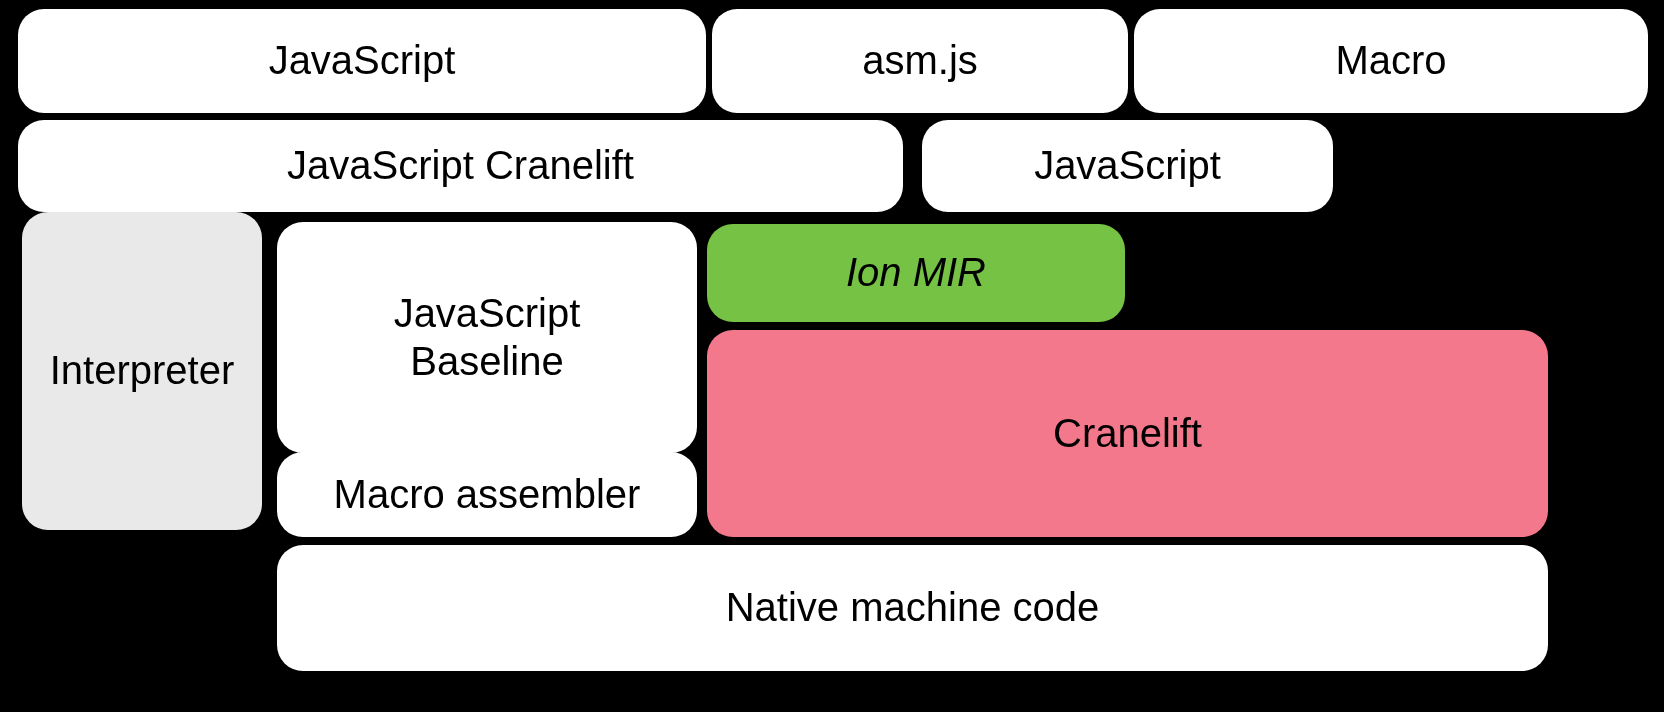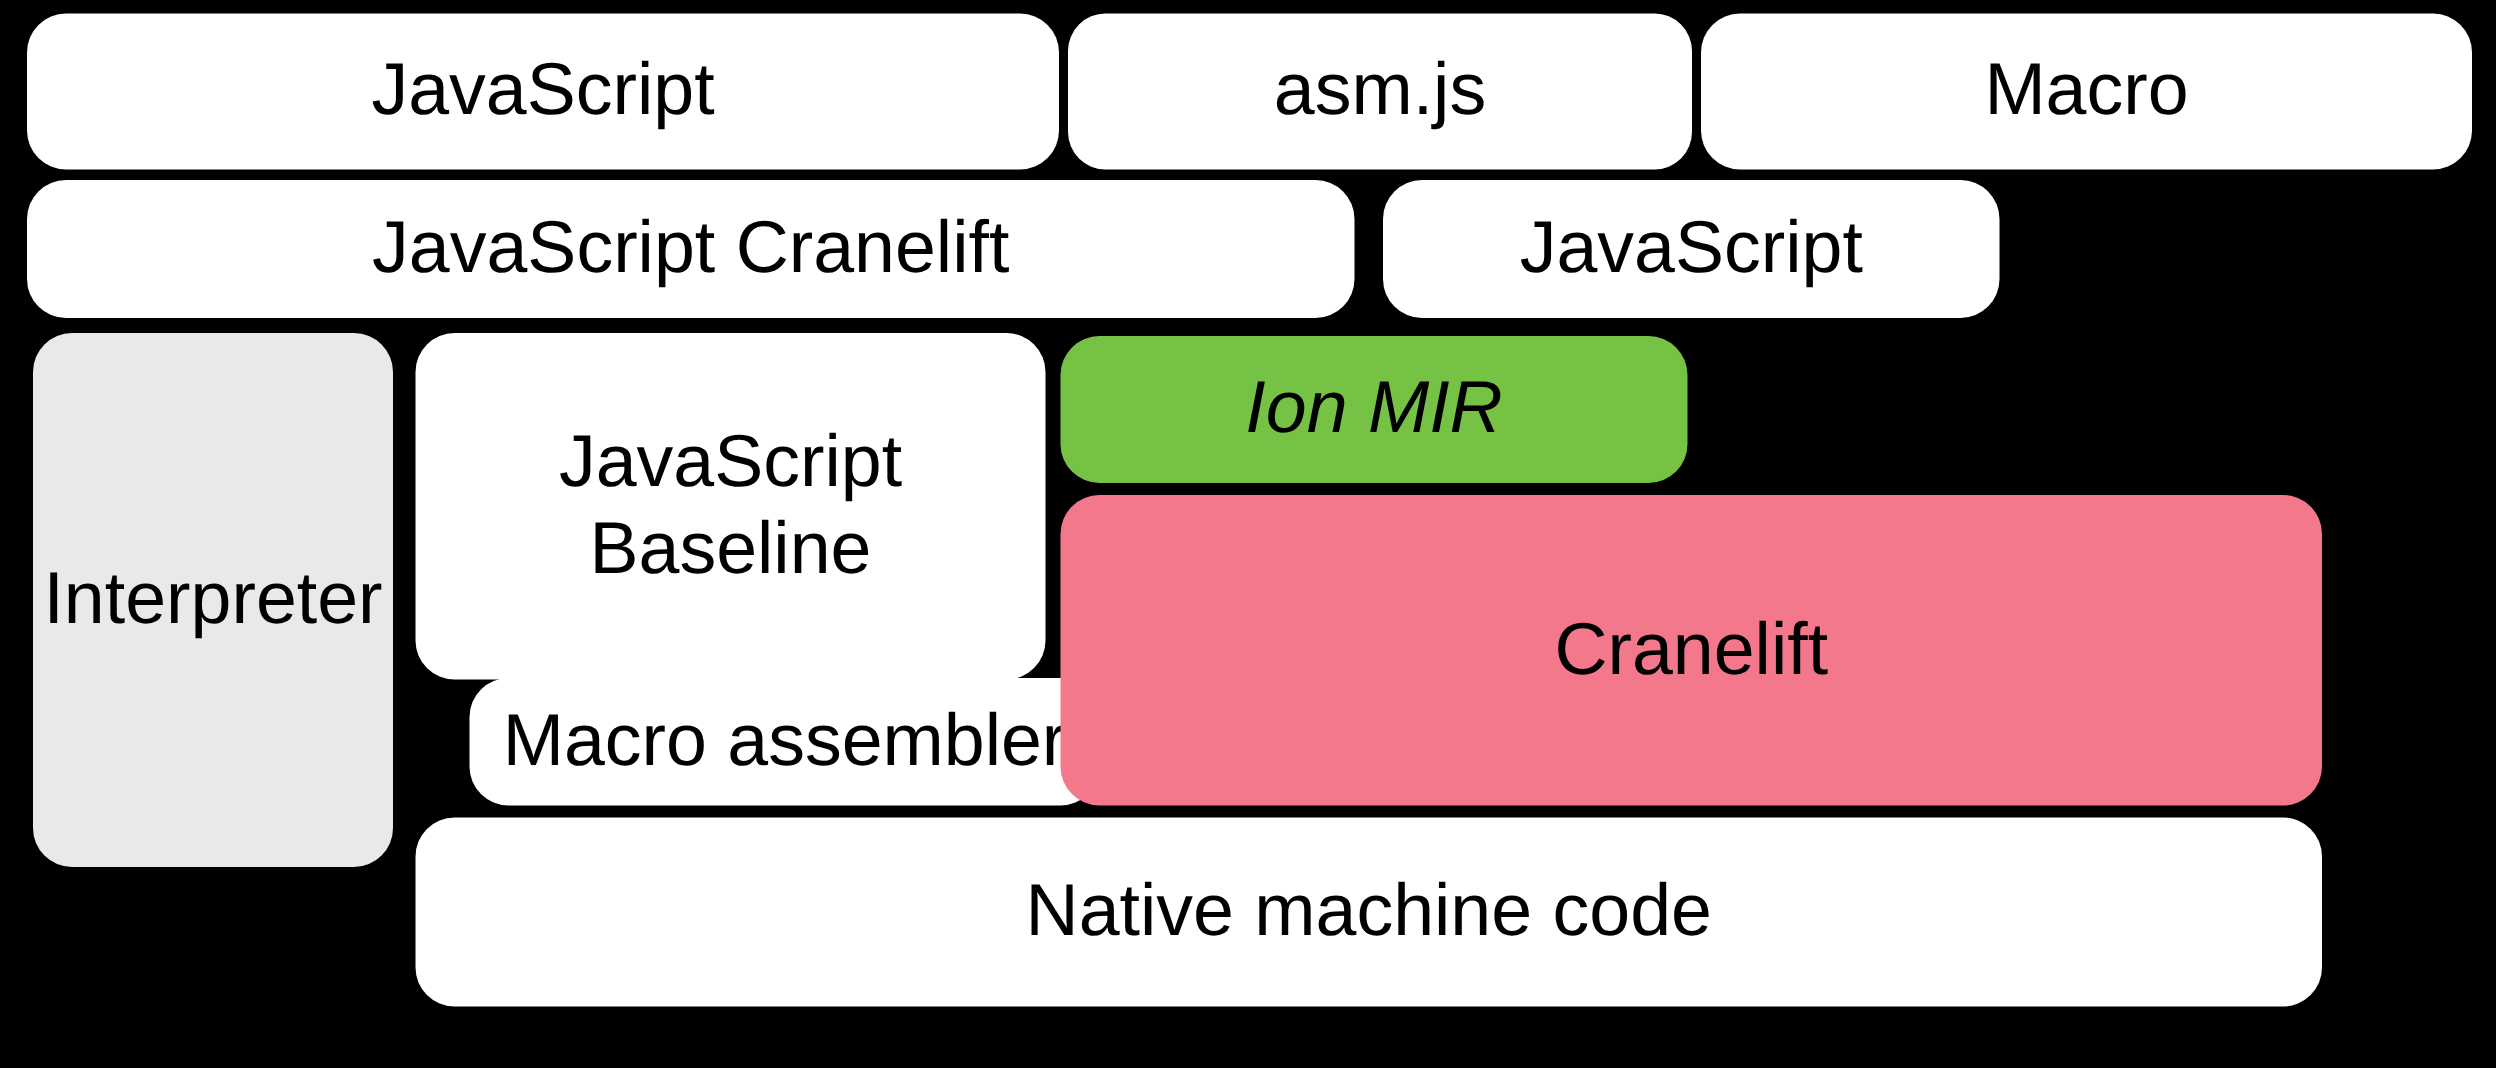--- a/index.html
+++ b/index.html
@@ -18,44 +18,44 @@
   .box {
     position: absolute;
     box-sizing: border-box;
     display: flex;
     align-items: center;
     justify-content: center;
     text-align: center;
     color: #000000;
     background: #ffffff;
     border-radius: 26px;
-    font-size: 49px;
+    font-size: 40px;
     font-weight: 400;
     line-height: 1.18;
     letter-spacing: 0px;
     white-space: pre-line;
     user-select: none;
   }
   .box.gray   { background: #e9e9e9; }
   .box.green  { background: #76c244; }
   .box.pink   { background: #f4788c; }
 
   
   #b-javascript      { left: 18px;   top: 9px;    width: 688px;  height: 104px; }
   #b-asmjs           { left: 712px;  top: 9px;    width: 416px;  height: 104px; border-radius: 25px; }
   #b-wasm            { left: 1134px; top: 9px;    width: 514px;  height: 104px; }
 
   
   #b-js-bytecode     { left: 18px;   top: 120px;  width: 885px;  height: 92px;  }
   #b-baldrmonkey     { left: 922px;  top: 120px;  width: 411px;  height: 92px;  }
 
   
-  #b-interpreter     { left: 22px;   top: 222px;  width: 240px;  height: 356px; }
+  #b-interpreter     { left: 22px;   top: 212px;  width: 240px;  height: 318px; }
   #b-js-baseline     { left: 277px;  top: 222px;  width: 420px;  height: 231px; }
-  #b-macro-assembler { left: 277px;  top: 452px;  width: 420px;  height: 85px; margin-left: 36px;  }
+  #b-macro-assembler { left: 277px;  top: 452px;  width: 420px;  height: 85px;  }
   #b-ion-mir         { left: 707px;  top: 224px;  width: 418px;  height: 98px; font-style: italic;  }
   #b-cranelift       { left: 707px;  top: 330px;  width: 841px;  height: 207px; }
 
   
   #b-native-code     { left: 277px;  top: 545px;  width: 1271px; height: 126px; }
 </style>
 </head>
 <body>
 
 <div id="canvas">

